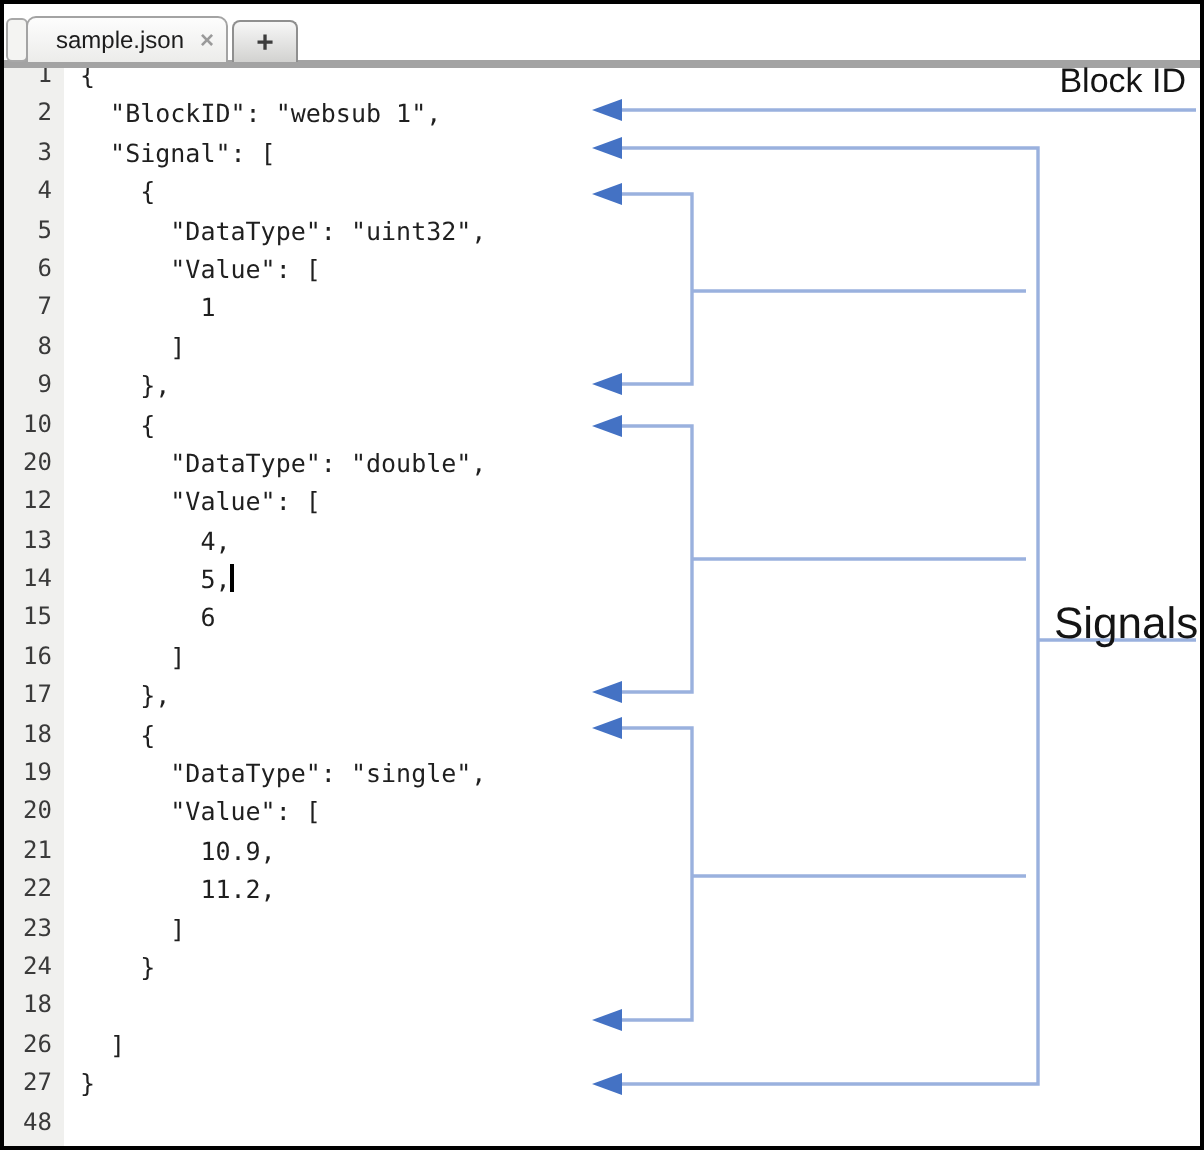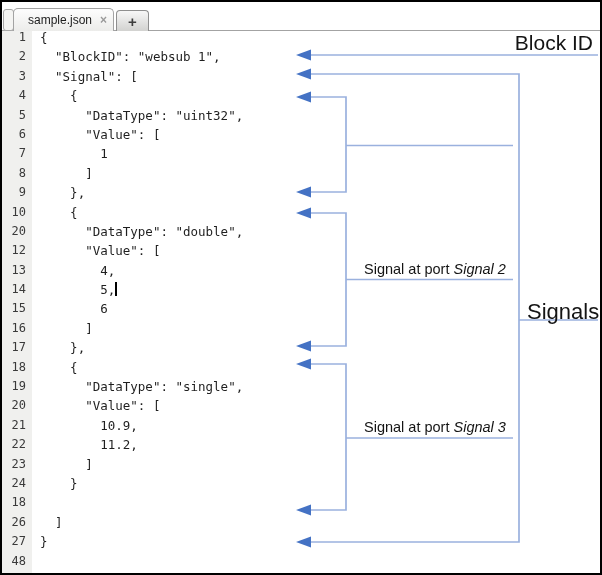--- a/index.html
+++ b/index.html
@@ -2,21 +2,21 @@
 <html style="--annotation-line: #9ab1de; --annotation-arrow: #4472c4; --code-text: #1f1f1f; --gutter-bg: #f0f0ee; --gutter-text: #3a3a3a;"><head>
 <meta charset="utf-8">
 <style>
   html,body{margin:0;padding:0;background:#fff;}
   #frame{position:relative;width:602px;height:575px;background:#ffffff;overflow:hidden;
          font-family:"Liberation Sans",sans-serif;}
   #border-overlay{position:absolute;inset:0;border:2px solid #000;pointer-events:none;z-index:20;}
 
   
   #tabbar{position:absolute;left:2px;top:2px;right:2px;height:28px;background:#fff;
-          border-bottom:1px solid #a3a3a3;z-index:3;}
+          border-bottom:4px solid #a3a3a3;z-index:3;}
   .partial-tab{position:absolute;left:1px;top:7px;width:9px;height:20px;background:#f4f4f2;
           border:1px solid #a8a8a8;border-radius:3px;}
   .tab{position:absolute;left:11px;top:6px;width:101px;height:23px;
           background:linear-gradient(#fdfdfd,#ececea);border:1px solid #a3a3a3;border-bottom:none;
           border-radius:5px 5px 0 0;display:flex;align-items:center;padding:0 8px 0 14px;
           box-sizing:border-box;cursor:default;}
   .tab-label{font-size:12px;color:#1c1c1c;}
   .tab-close{margin-left:8px;font-size:12px;font-weight:bold;color:#9a9a9a;line-height:1;}
   .plus-tab{position:absolute;left:114px;top:8px;width:33px;height:21px;
           background:linear-gradient(#f7f7f7,#d2d2d0);border:1px solid #8f8f8f;border-bottom:none;
@@ -33,21 +33,21 @@
   #code{margin-top:-2px;padding-left:8px;}
   .cl{height:19.4px;line-height:19.4px;font-family:"DejaVu Sans Mono",monospace;font-size:12.5px;
       color:var(--code-text,#1f1f1f);white-space:pre;}
   .cursor{display:inline-block;width:1.5px;height:14px;background:#000;vertical-align:-2px;}
 
   
   #ann-svg{position:absolute;left:0;top:0;z-index:5;pointer-events:none;}
   #ann-svg path{stroke:var(--annotation-line,#9ab1de);stroke-width:1.7;fill:none;}
   #ann-svg polygon{fill:var(--annotation-arrow,#4472c4);}
   .ann-label{position:absolute;z-index:6;color:#141414;white-space:nowrap;}
-  #block-id-label{top:31px;right:9px;font-size:21px;text-align:center;}
+  #block-id-label{top:31px;right:9px;font-size:17px;text-align:center;}
   #signals-label{top:299px;left:527px;font-size:22px;}
   .port-label{font-size:14.5px;left:364px;}
   #port-label-1{top:127px;}
   #port-label-2{top:261px;}
   #port-label-3{top:419px;}
 </style>
 </head>
 <body>
 
 <div id="frame">
@@ -151,21 +151,15 @@
 
     <path d="M309 364 H346 V510 H309"></path>
     <polygon points="296,364 311,358.5 311,369.5"></polygon>
     <polygon points="296,510 311,504.5 311,515.5"></polygon>
     <path d="M346 438 H513"></path>
   </svg>
 
   <div class="ann-label" id="block-id-label">Block ID</div>
   <div class="ann-label" id="signals-label">Signals</div>
 
-  <div class="ann-label port-label" id="port-label-2">
-    <span>Signal at port </span><i>Signal 2</i>
-  </div>
-  <div class="ann-label port-label" id="port-label-3">
-    <span>Signal at port </span><i>Signal 3</i>
-  </div>
 
   <div id="border-overlay"></div>
 </div>
 
 </body></html>

